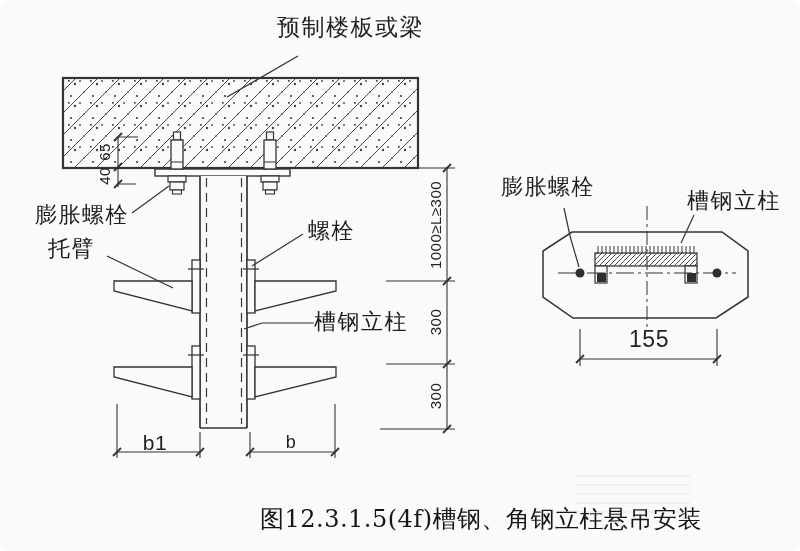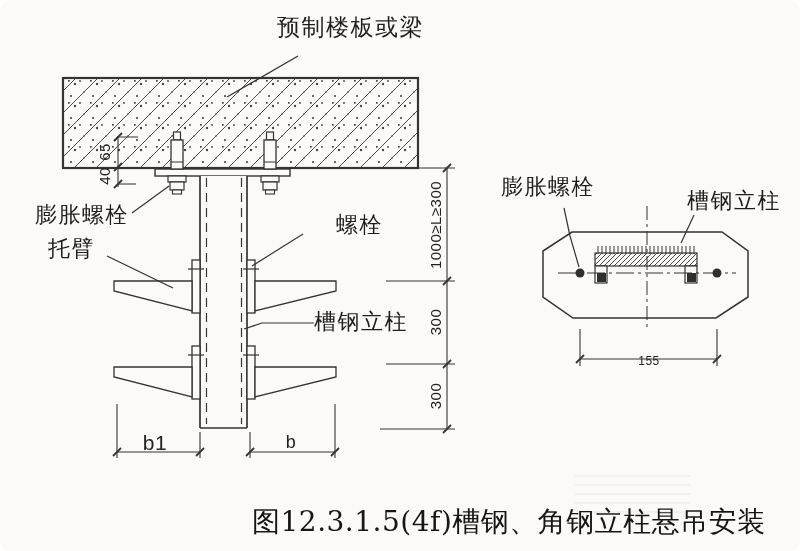--- a/index.html
+++ b/index.html
@@ -25,23 +25,23 @@
     color:#222;
     font-size:15px;
     letter-spacing:0.5px;
     white-space:nowrap;
     line-height:1;
     transform:translate(-50%,-50%);
   }
   .dim.rot{transform:translate(-50%,-50%) rotate(-90deg);}
   .caption{
     position:absolute;
-    left:252px;top:503px;
+    left:260px;top:503px;
     color:#161616;
-    font-size:28px;
+    font-size:24px;
     letter-spacing:0.5px;
     white-space:nowrap;
     font-family:"DejaVu Serif","Liberation Serif",serif;
   }
   .watermark{
     position:absolute;
     left:575px;top:468px;width:115px;height:45px;
     opacity:0.10;
     background:repeating-linear-gradient(0deg,#9a9a9a 0 2px,transparent 2px 9px);
     border-radius:4px;
@@ -187,31 +187,31 @@
       <line x1="717" y1="329" x2="717" y2="366" stroke-width="1.1"></line>
       <line x1="580" y1="359" x2="717" y2="359" stroke-width="1.1"></line>
       <line x1="576" y1="363" x2="584" y2="355" stroke-width="1.8"></line>
       <line x1="713" y1="363" x2="721" y2="355" stroke-width="1.8"></line>
     </g>
   </svg>
 
   <div class="lbl" style="left:277px;top:16px;font-size:23px;">预制楼板或梁</div>
   <div class="lbl" style="left:35px;top:204px;">膨胀螺栓</div>
   <div class="lbl" style="left:48px;top:238px;">托臂</div>
-  <div class="lbl" style="left:308px;top:214px;margin-left:28px;">螺栓</div>
+  <div class="lbl" style="left:308px;top:220px;">螺栓</div>
   <div class="lbl" style="left:314px;top:311px;">槽钢立柱</div>
 
   <div class="lbl" style="left:501px;top:176px;">膨胀螺栓</div>
   <div class="lbl" style="left:687px;top:190px;">槽钢立柱</div>
 
   <div class="dim rot" style="left:104px;top:152px;">65</div>
   <div class="dim rot" style="left:104px;top:176px;">40</div>
   <div class="dim rot" style="left:435px;top:225px;">1000≥L≥300</div>
   <div class="dim rot" style="left:435px;top:322px;">300</div>
   <div class="dim rot" style="left:435px;top:396px;">300</div>
   <div class="dim" style="left:155px;top:442px;font-size:21px;">b1</div>
   <div class="dim" style="left:291px;top:442px;font-size:18px;">b</div>
-  <div class="dim" style="left:649px;top:361px;font-size:12px;">155</div>
+  <div class="dim" style="left:649px;top:339px;font-size:23px;">155</div>
 
   <div class="watermark"></div>
 
   <div class="caption">图12.3.1.5(4f)槽钢、角钢立柱悬吊安装</div>
 </div>
 
 </body></html>

